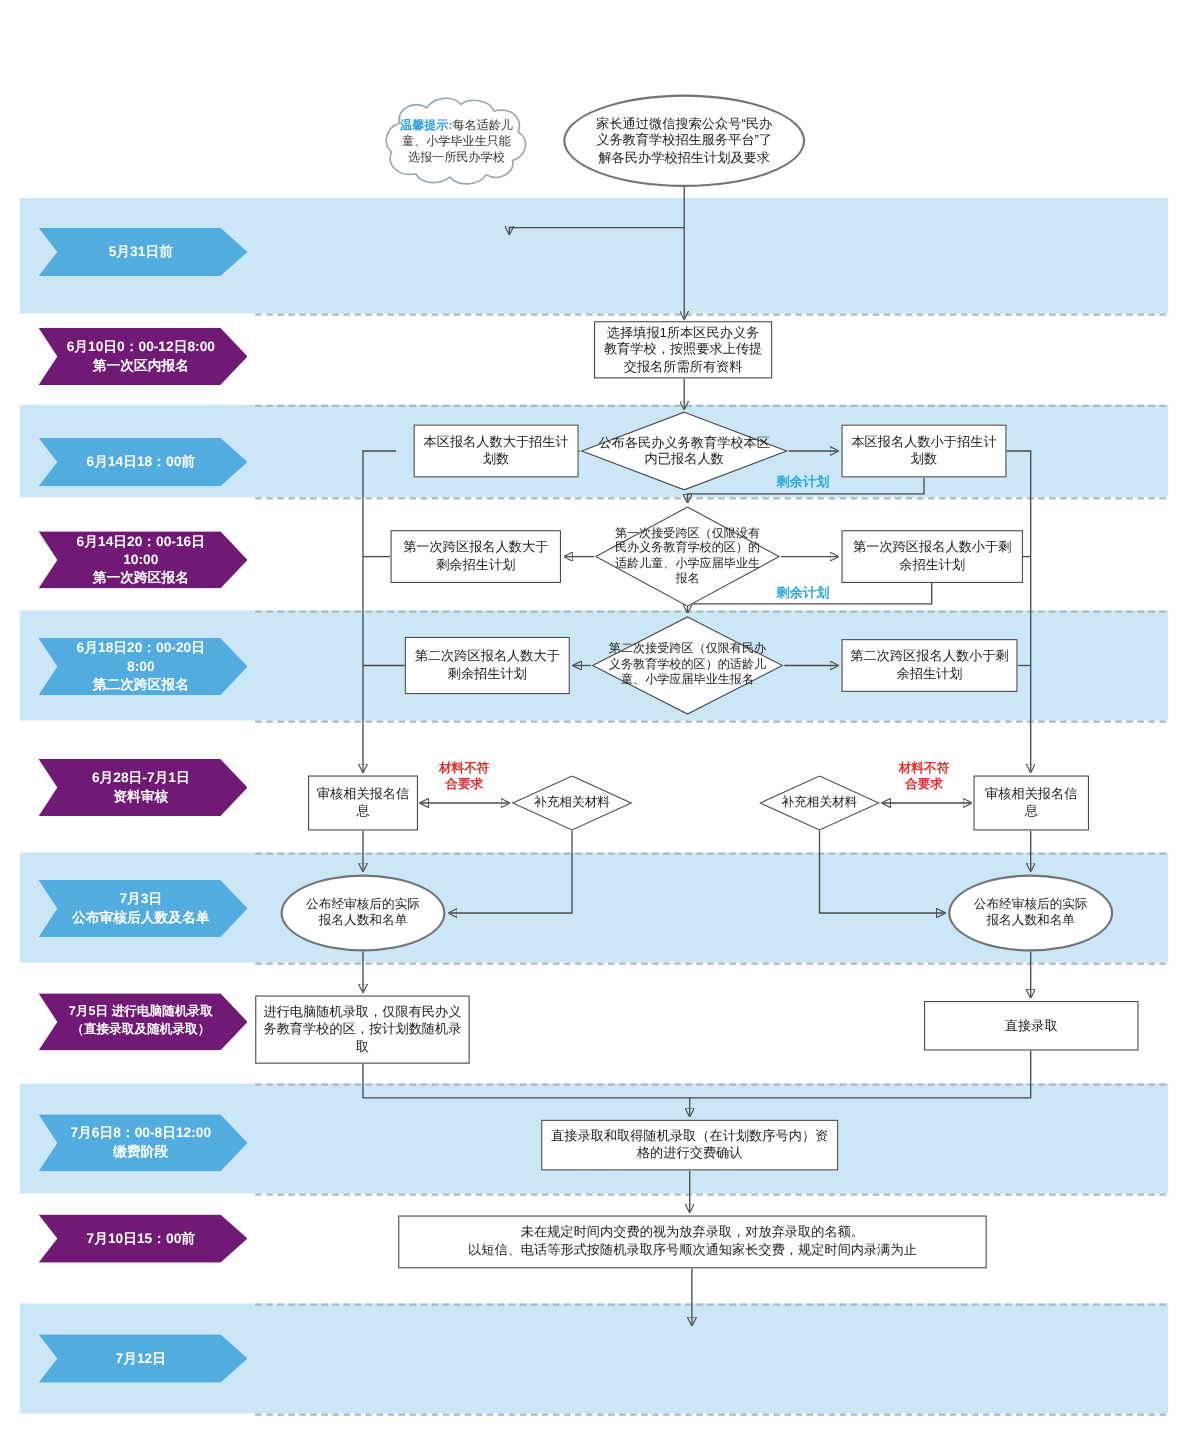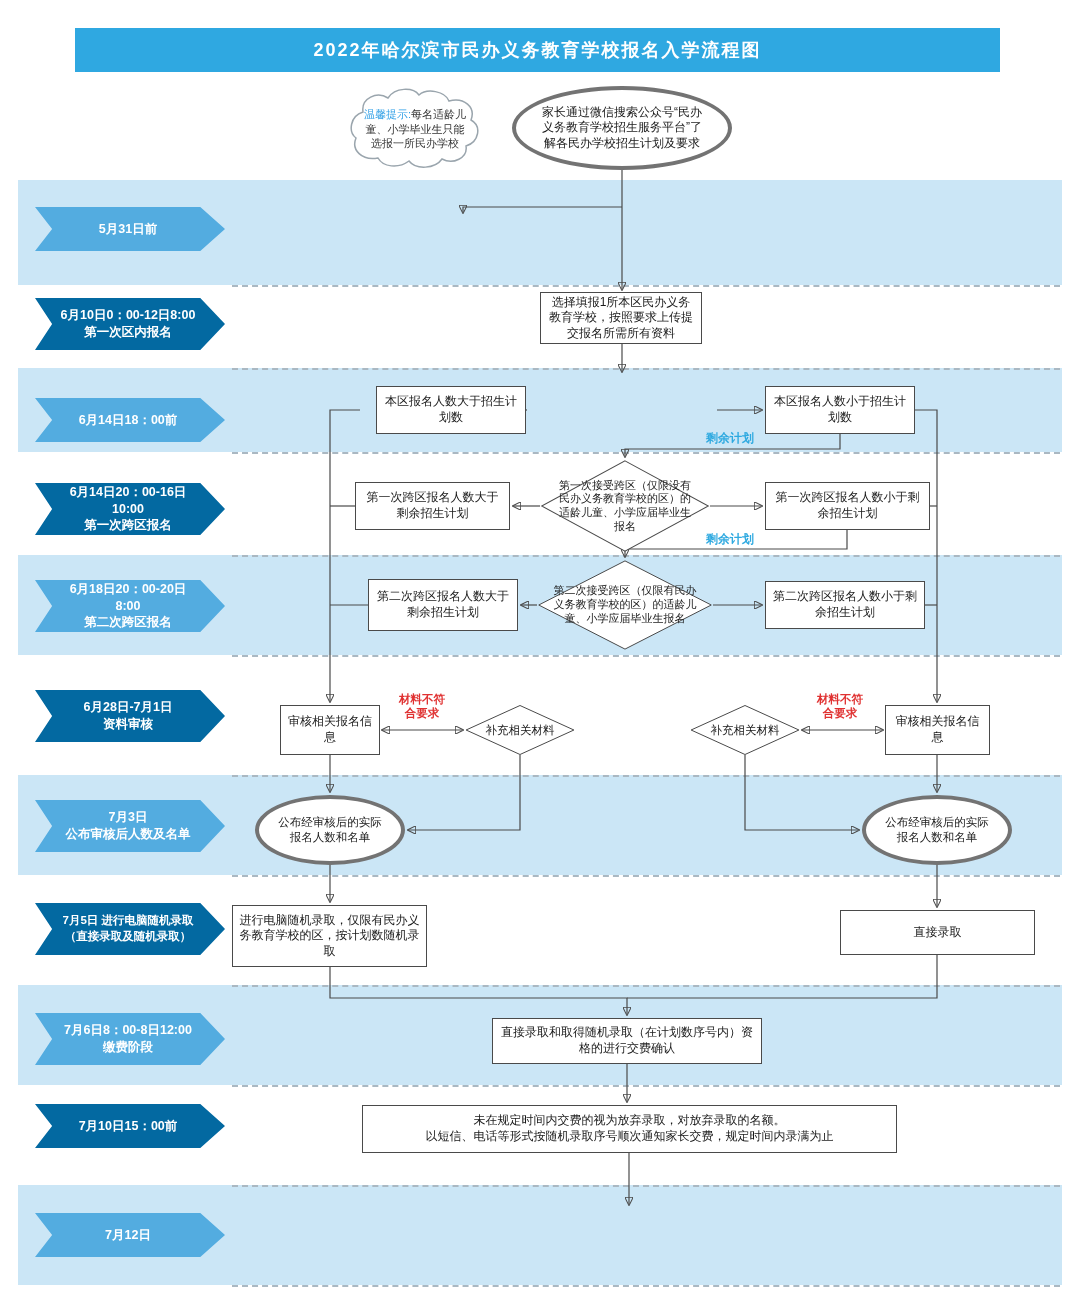--- a/index.html
+++ b/index.html
@@ -11,46 +11,46 @@
 
   .title-bar{position:absolute;left:75px;top:28px;width:925px;height:44px;background:#2fa8e1;
     color:#fff;display:flex;align-items:center;justify-content:center;font-size:18px;
     font-weight:bold;letter-spacing:2px;}
 
   .tl{position:absolute;display:flex;align-items:center;justify-content:center;color:#fff;
     font-weight:bold;font-size:12.5px;text-align:center;white-space:pre-line;line-height:1.35;
     padding:0 28px 0 24px;box-sizing:border-box;
     clip-path:polygon(0 0,87% 0,100% 50%,87% 100%,0 100%,9% 50%);}
   .tl-blue{background:#53ace0;}
-  .tl-purple{background:#0369a1;align-items:center;}
+  .tl-purple{background:#701a75;align-items:center;}
 
   .node{position:absolute;background:#fff;border:1px solid #4a4a4a;display:flex;align-items:center;
     justify-content:center;text-align:center;font-size:12px;color:#1a1a1a;line-height:1.3;
     padding:3px 6px;box-sizing:border-box;white-space:pre-line;}
 
-  .enode{position:absolute;background:#fff;border:4px solid #737373;border-radius:50%;display:flex;
+  .enode{position:absolute;background:#fff;border:2px solid #737373;border-radius:50%;display:flex;
     align-items:center;justify-content:center;text-align:center;font-size:11.5px;color:#1a1a1a;
     line-height:1.3;padding:6px 18px;box-sizing:border-box;}
 
   .diamond{position:absolute;display:flex;align-items:center;justify-content:center;text-align:center;
     font-size:11px;color:#1a1a1a;line-height:1.25;box-sizing:border-box;}
   .diamond svg{position:absolute;inset:0;width:100%;height:100%;}
   .diamond .dtext{position:relative;z-index:1;padding:4px 16px;}
 
   .overlay{position:absolute;left:0;top:0;pointer-events:none;}
   .overlay path{stroke:#4a4a4a;stroke-width:1.2;fill:none;}
 
   .flabel{position:absolute;font-size:12px;font-weight:bold;text-align:center;white-space:pre-line;line-height:1.25;}
   .flabel-blue{color:#2ea9e0;}
   .flabel-red{color:#e03131;font-size:11.5px;font-family:Liberation Serif, serif;}
 
   .cloud-wrap{position:absolute;display:flex;align-items:center;justify-content:center;text-align:center;}
   .cloud-wrap svg{position:absolute;inset:0;width:100%;height:100%;}
   .cloud-text{position:relative;z-index:1;font-size:11px;line-height:1.35;color:#333;padding:6px 14px;}
-  .tip-prefix{color:#2e9fe6;font-weight:normal;}
+  .tip-prefix{color:#2e9fe6;font-weight:bold;}
 
   .topellipse{font-size:12px;padding:8px 24px;}
 </style>
 </head>
 <body>
 
 <div id="canvas">
 
   <div class="band" style="top:180px;height:105px;"></div>
   <div class="band" style="top:368px;height:84px;"></div>
@@ -64,21 +64,20 @@
   <div class="sep" style="top:452px;"></div>
   <div class="sep" style="top:555px;"></div>
   <div class="sep" style="top:655px;"></div>
   <div class="sep" style="top:775px;"></div>
   <div class="sep" style="top:875px;"></div>
   <div class="sep" style="top:985px;"></div>
   <div class="sep" style="top:1085px;"></div>
   <div class="sep" style="top:1185px;"></div>
   <div class="sep" style="top:1285px;"></div>
 
-  <div class="title-bar">2022年哈尔滨市民办义务教育学校报名入学流程图</div>
 
   <svg class="overlay" width="1080" height="1300" viewBox="0 0 1080 1300">
     <defs>
       <marker id="arr" viewBox="0 0 10 10" refX="8" refY="5" markerWidth="7" markerHeight="7" orient="auto-start-reverse">
         <path d="M0,0 L10,5 L0,10 z" fill="#4a4a4a" stroke="none"></path>
       </marker>
     </defs>
     <path d="M622 170 L622 289" marker-end="url(#arr)"></path>
     <path d="M622 207 L463 207 L463 212" marker-end="url(#arr)"></path>
     <path d="M622 344 L622 371" marker-end="url(#arr)"></path>
@@ -134,20 +133,26 @@
   <div class="tl tl-purple" style="left:35px;top:903px;width:190px;height:52px;font-size:11.5px;"><span>7月5日 进行电脑随机录取
 （直接录取及随机录取）</span></div>
   <div class="tl tl-blue" style="left:35px;top:1013px;width:190px;height:52px;"><span>7月6日8：00-8日12:00
 缴费阶段</span></div>
   <div class="tl tl-purple" style="left:35px;top:1104px;width:190px;height:44px;"><span>7月10日15：00前</span></div>
   <div class="tl tl-blue" style="left:35px;top:1213px;width:190px;height:44px;"><span>7月12日</span></div>
 
 
   <div class="node" style="left:540px;top:292px;width:162px;height:52px;">选择填报1所本区民办义务教育学校，按照要求上传提交报名所需所有资料</div>
 
+  <div class="diamond" style="left:527px;top:374px;width:190px;height:72px;font-size:12px;">
+    <svg viewBox="0 0 100 100" preserveAspectRatio="none">
+        <polygon points="50,1 99,50 50,99 1,50" fill="#ffffff" stroke="#4a4a4a" vector-effect="non-scaling-stroke"></polygon>
+      </svg>
+    <div class="dtext">公布各民办义务教育学校本区内已报名人数</div>
+  </div>
   <div class="node" style="left:376px;top:386px;width:150px;height:48px;text-align:center;">本区报名人数大于招生计划数</div>
   <div class="node" style="left:765px;top:386px;width:150px;height:48px;">本区报名人数小于招生计划数</div>
 
   <div class="diamond" style="left:540px;top:460px;width:170px;height:92px;">
     <svg viewBox="0 0 100 100" preserveAspectRatio="none">
         <polygon points="50,1 99,50 50,99 1,50" fill="#ffffff" stroke="#4a4a4a" vector-effect="non-scaling-stroke"></polygon>
       </svg>
     <div class="dtext">第一次接受跨区（仅限没有民办义务教育学校的区）的适龄儿童、小学应届毕业生报名</div>
   </div>
   <div class="node" style="left:355px;top:482px;width:155px;height:48px;">第一次跨区报名人数大于剩余招生计划</div>

